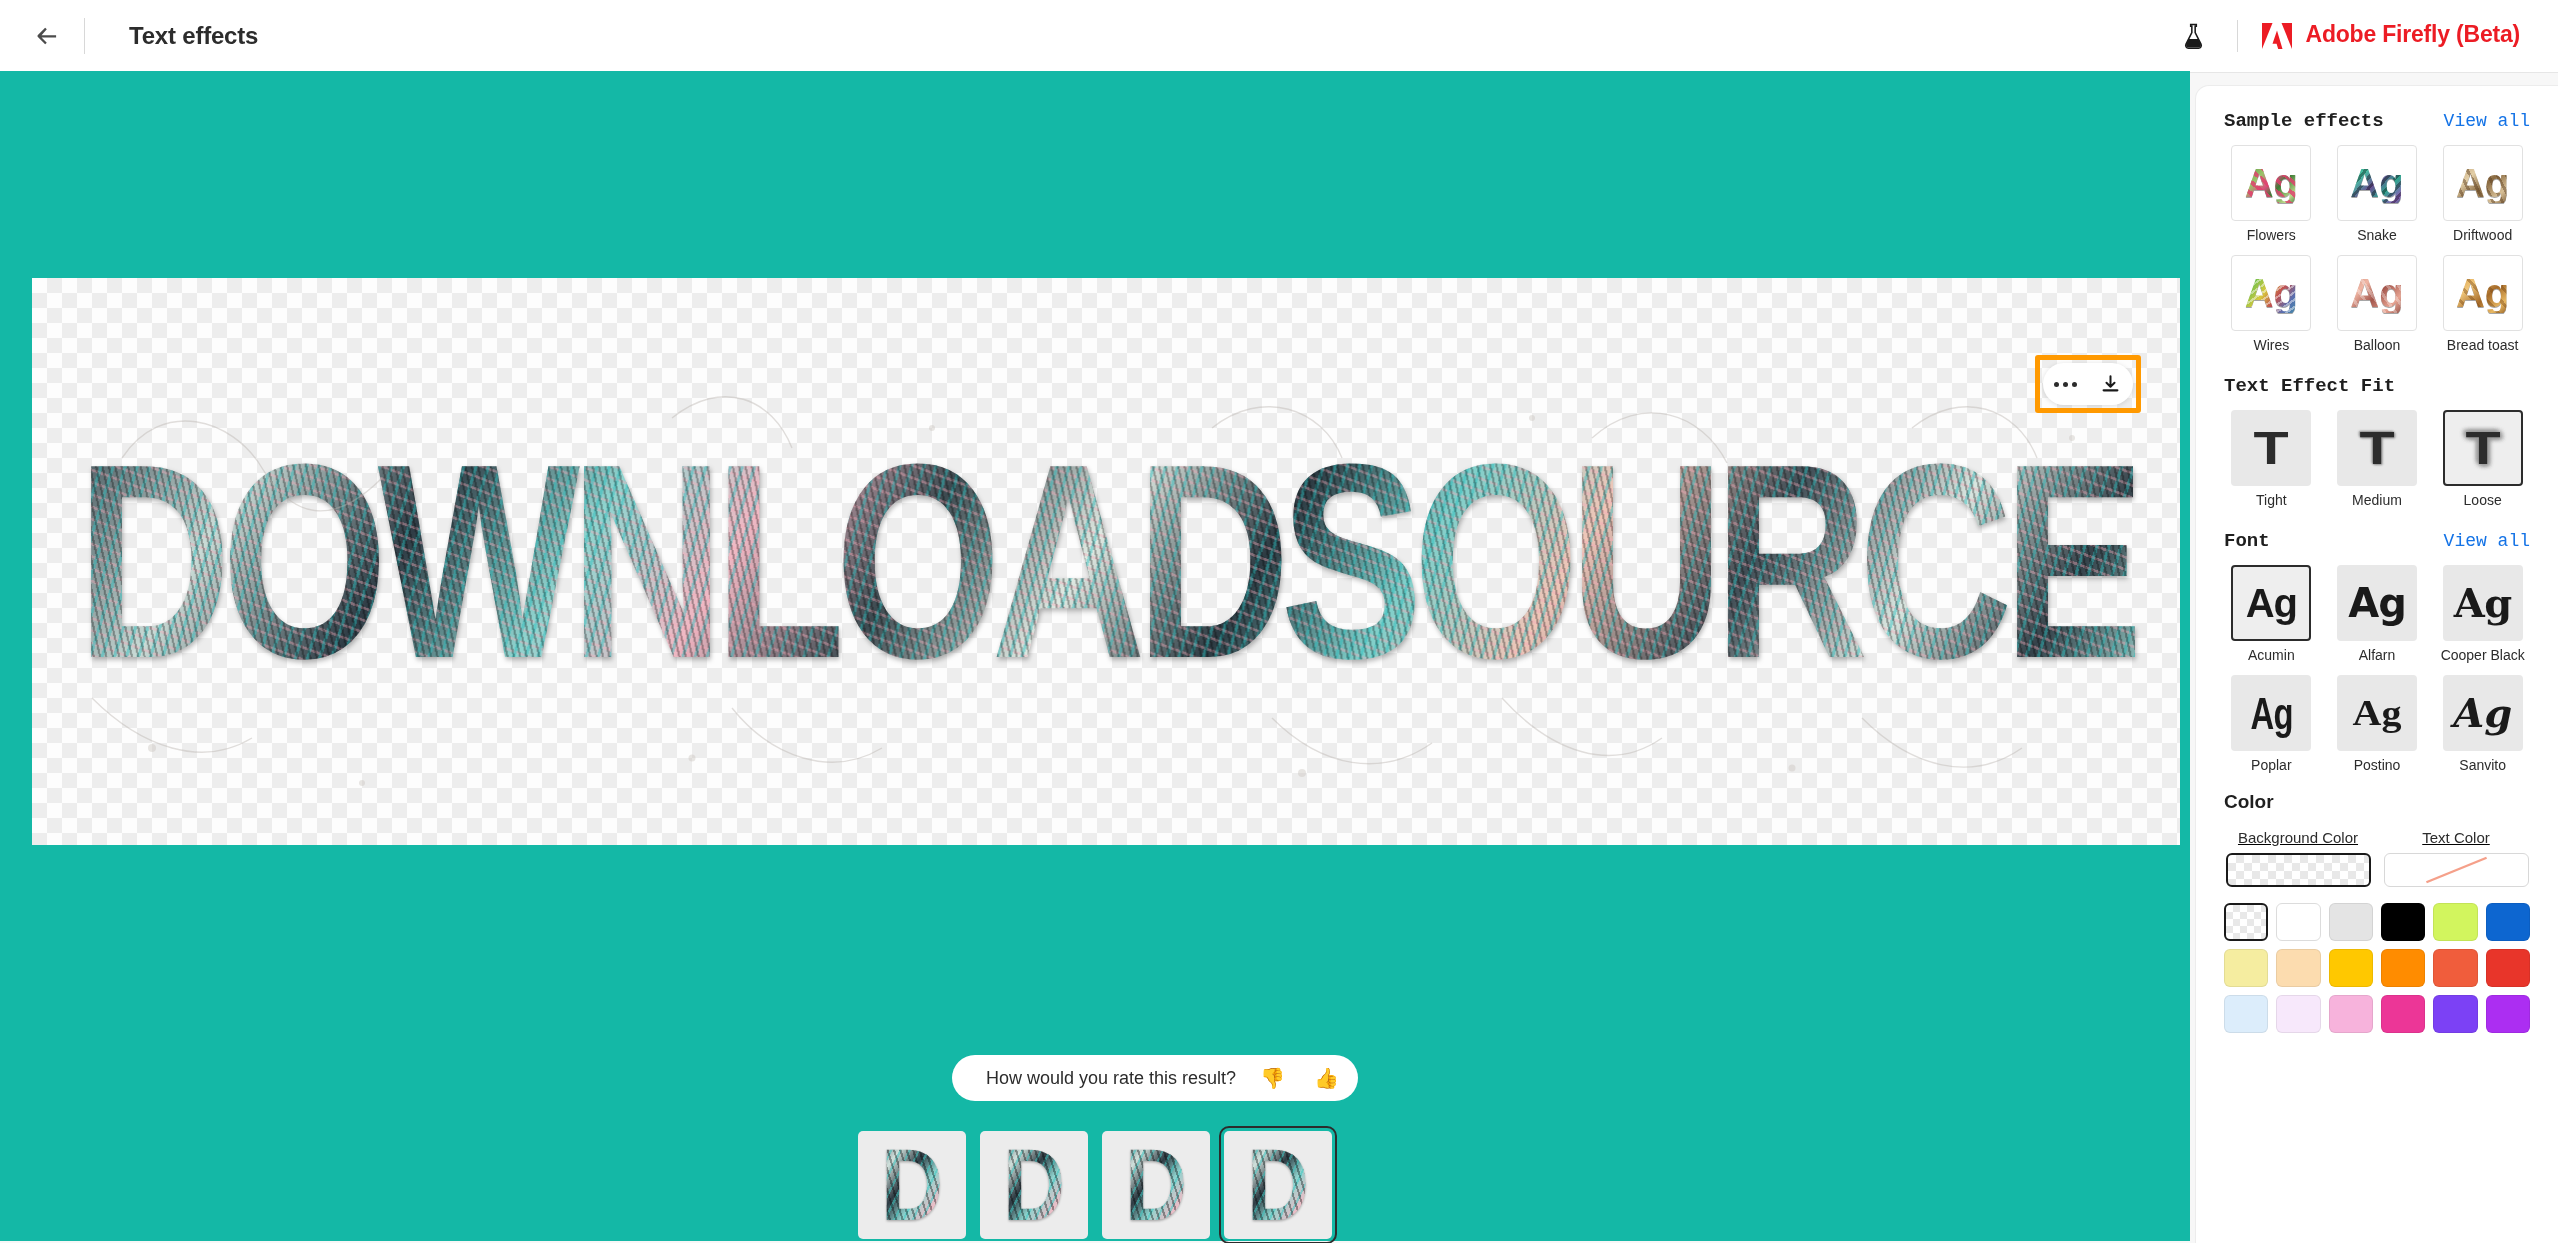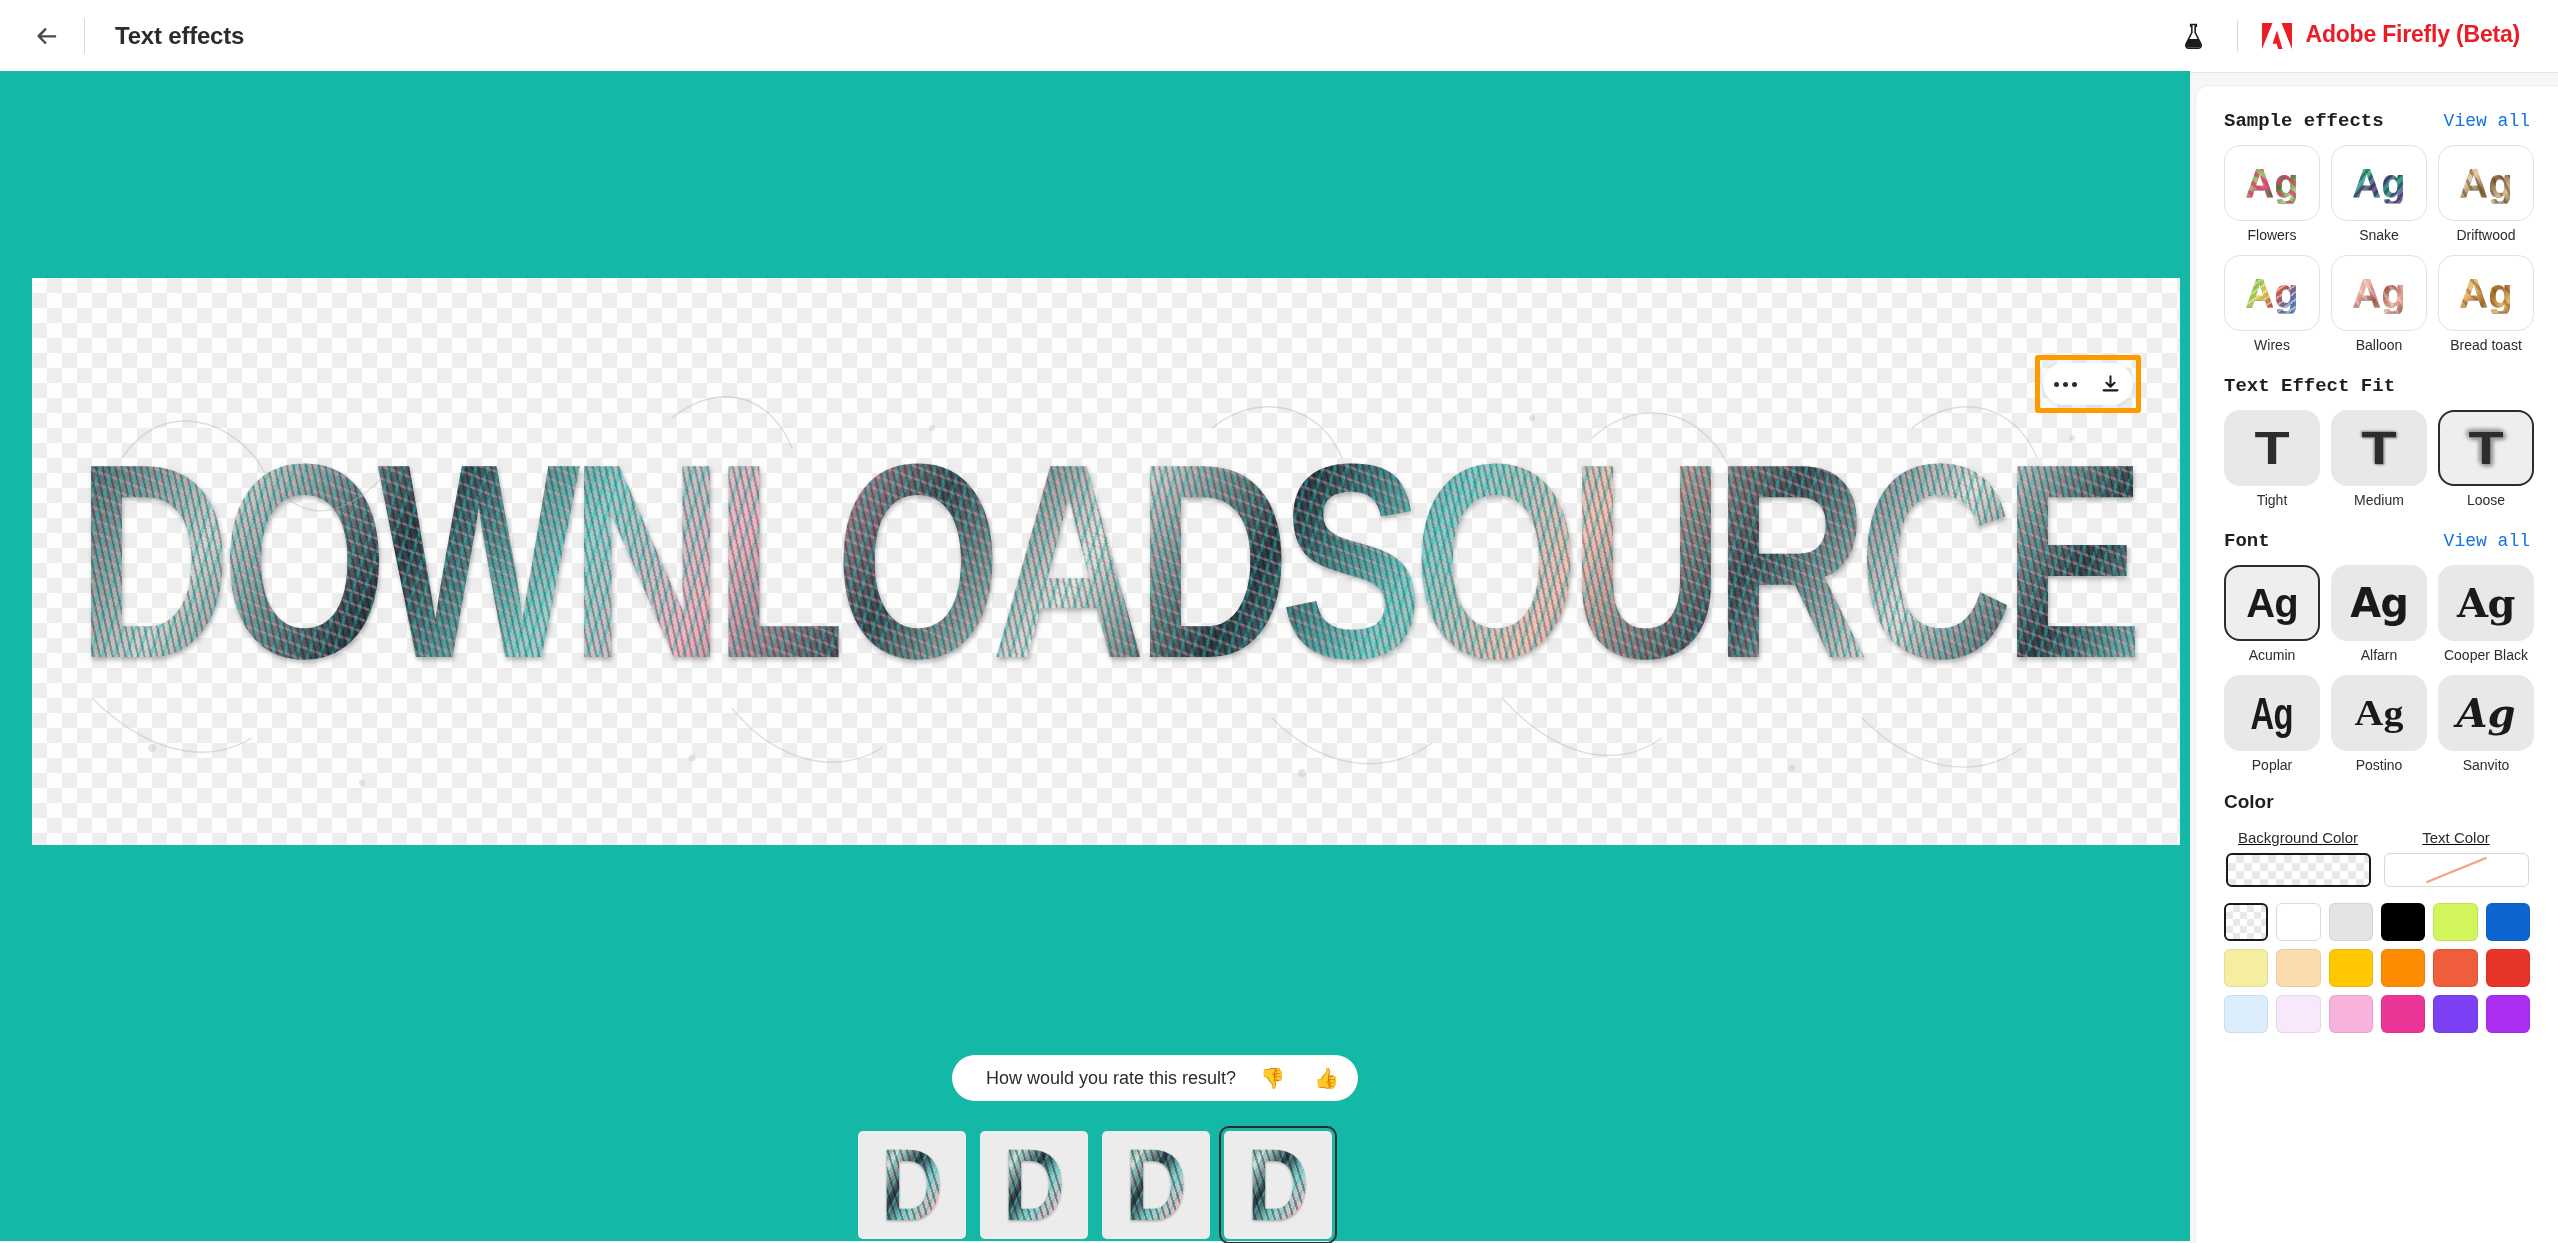--- a/index.html
+++ b/index.html
@@ -20,21 +20,21 @@
   }
   .back-btn {
     width: 46px; height: 46px; margin-left: 24px;
     display: flex; align-items: center; justify-content: center;
     border-radius: 6px; cursor: pointer; background: transparent;
   }
   .hdr-divider {
     width: 1px; height: 36px; background: #d8d8d8; margin-left: 14px;
   }
   .page-title {
-    margin-left: 30px; font-size: 24px; font-weight: bold; color: #2c2c2c;
+    margin-left: 44px; font-size: 24px; font-weight: bold; color: #2c2c2c;
     letter-spacing: -0.2px;
   }
   .hdr-right {
     margin-left: auto; display: flex; align-items: center; margin-right: 38px;
   }
   .flask-btn {
     width: 44px; height: 44px; display: flex; align-items: center;
     justify-content: center; cursor: pointer; border-radius: 6px;
   }
   .hdr-divider2 { width: 1px; height: 32px; background: #d8d8d8; margin: 0 22px; }
@@ -202,22 +202,22 @@
   .view-all {
     font-size: 18px; color: #1473e6; cursor: pointer; font-weight: normal;
   }
 
   .grid3 {
     display: grid; grid-template-columns: repeat(3, 1fr);
     gap: 12px 11px;
   }
   .cell { display: flex; flex-direction: column; align-items: center; cursor: pointer; }
   .cell-box {
-    width: 96px; height: 76px;
-    border-radius: 16px;
+    width: 80px; height: 76px;
+    border-radius: 4px;
     display: flex; align-items: center; justify-content: center;
     overflow: hidden;
   }
   .cell-box.sample {
     background: #ffffff; border: 1px solid #e1e1e1;
   }
   .cell-box.tile {
     background: #e8e8e8; border: 2px solid transparent;
   }
   .cell-box.tile.selected {

